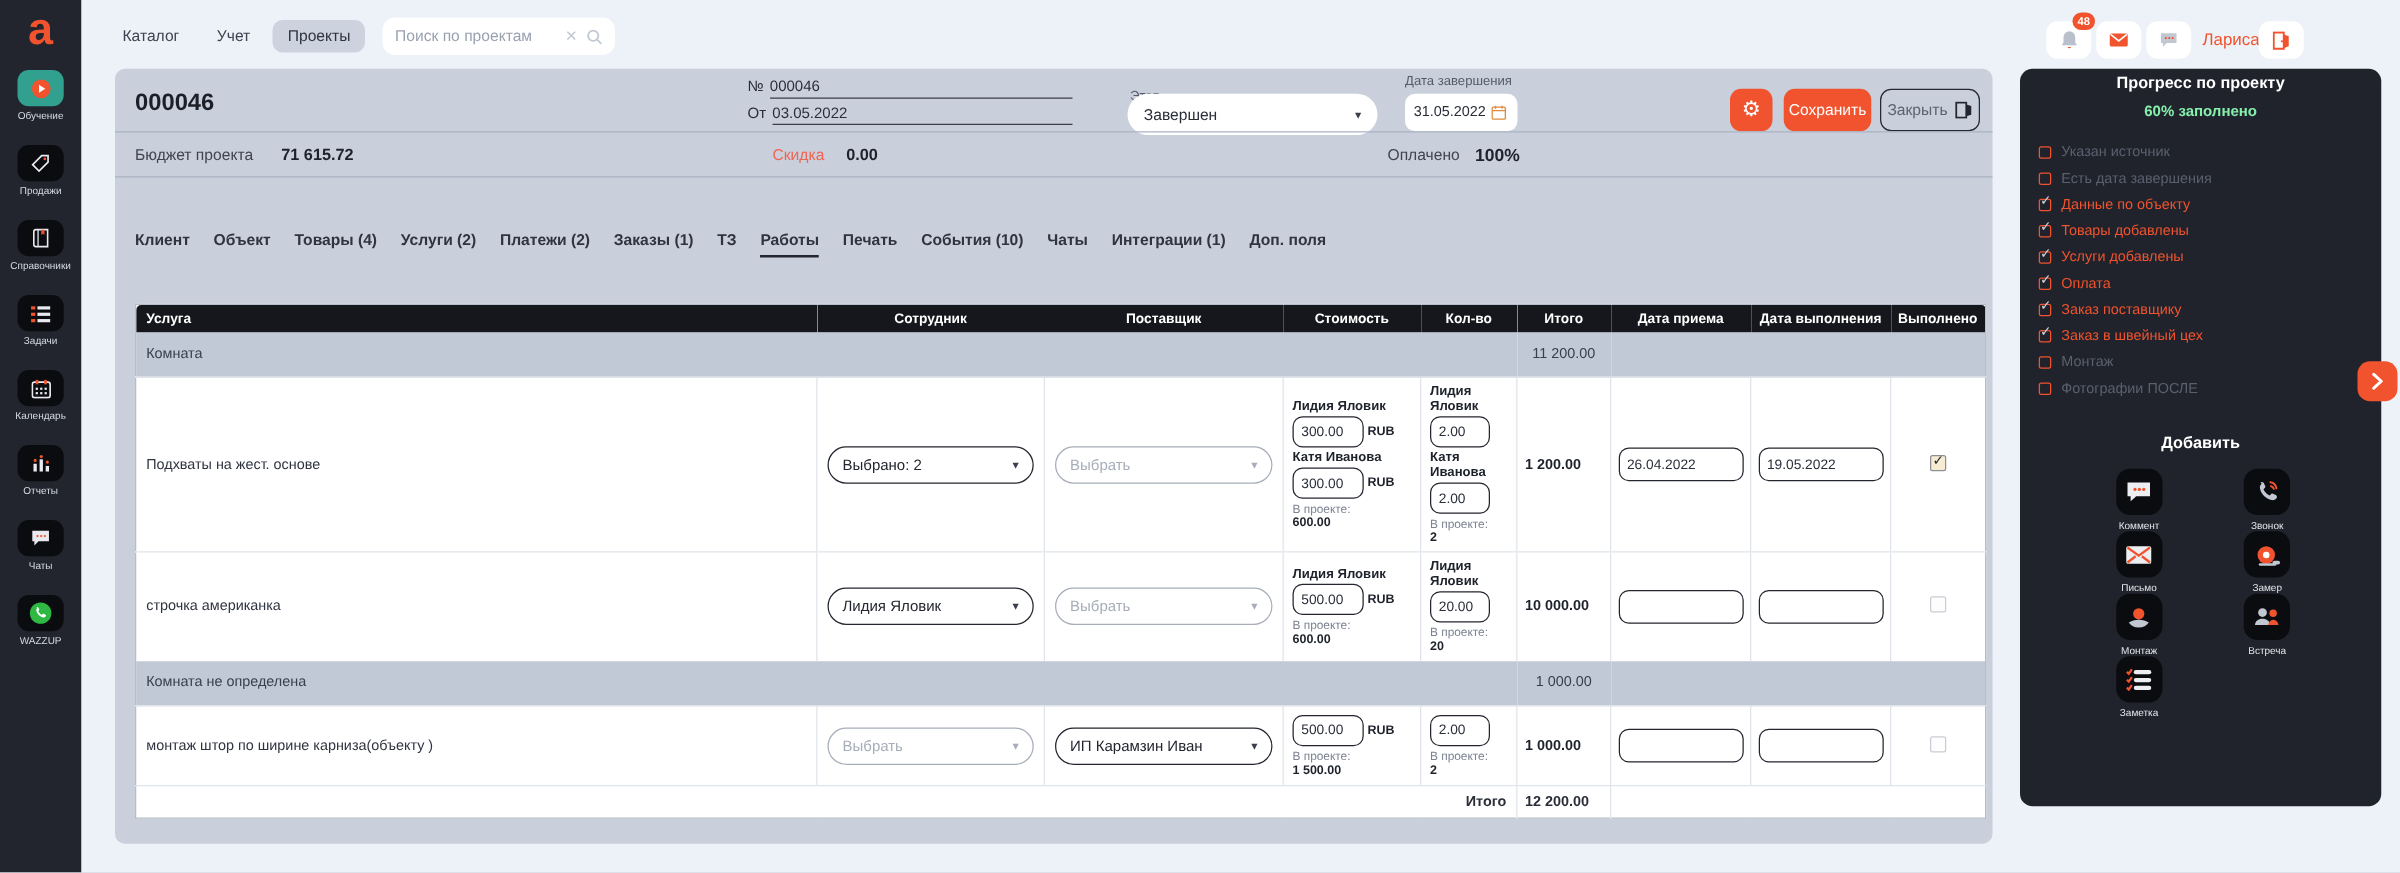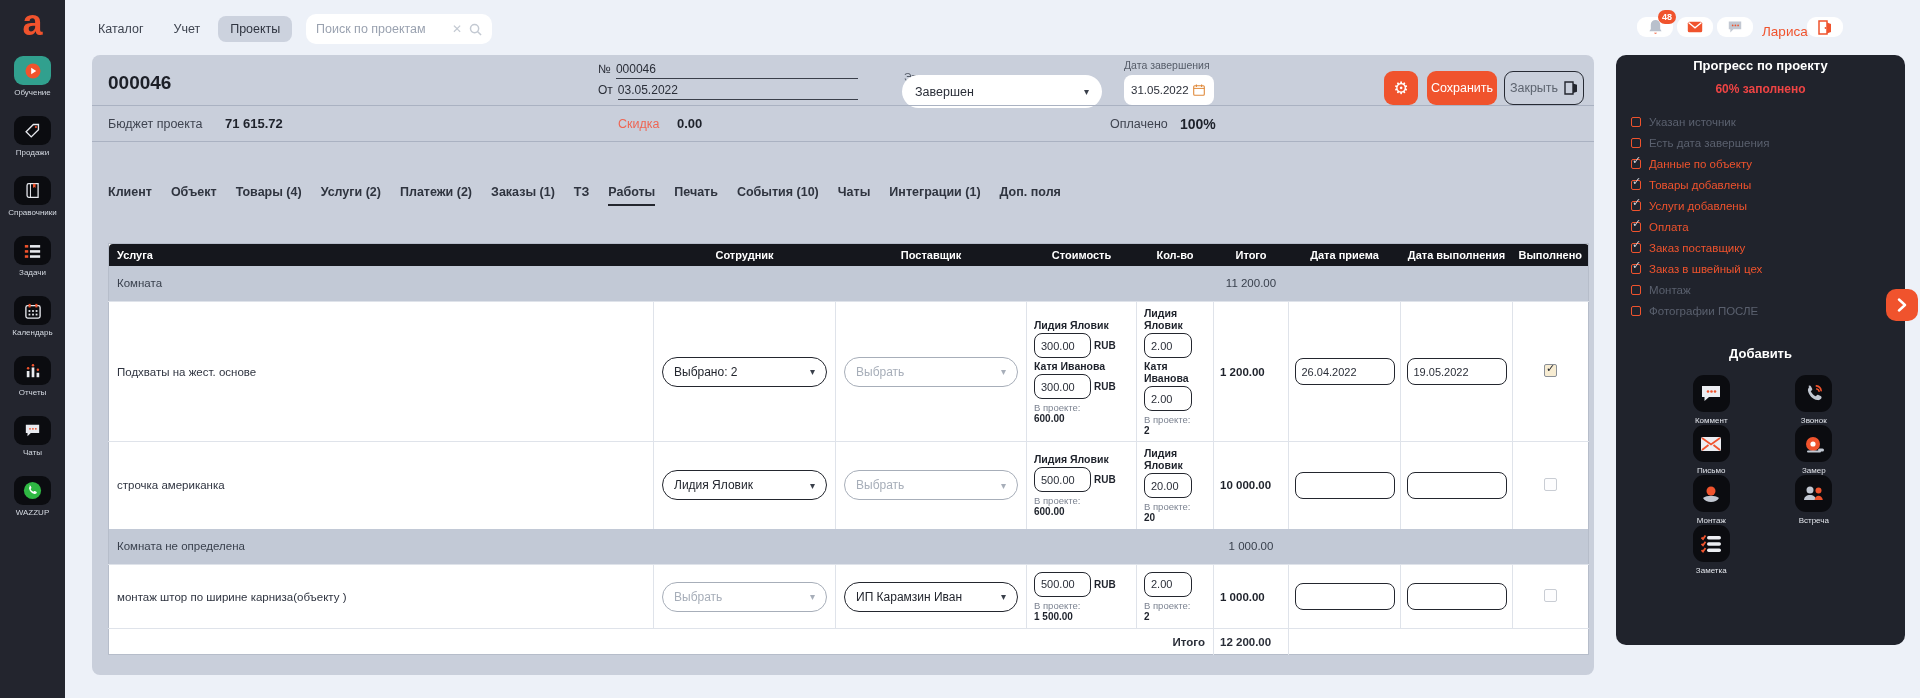--- a/index.html
+++ b/index.html
@@ -15,21 +15,21 @@
   .side-label { font-size:8px; color:#d5dae2; margin-top:3px; white-space:nowrap; }
 
   
   .nav { position:absolute; left:86px; top:16px; display:flex; gap:6px; font-size:12.5px; color:#3e4450; align-items:center; }
   .nav-item { padding:6px 12px; border-radius:8px; cursor:pointer; }
   .nav-item.active { background:#ccd2de; color:#2f3440; }
   .search { position:absolute; left:306px; top:14px; width:186px; height:30px; background:#fff; border-radius:10px; display:flex; align-items:center; padding:0 10px; }
   .search input { border:none; outline:none; flex:1; font-size:12.5px; color:#5a6170; font-family:inherit; background:transparent; min-width:0; }
   .search input::placeholder { color:#9aa2b0; }
   .search .x { color:#c3c9d2; font-size:12px; margin-right:7px; cursor:pointer; }
-  .ticon { position:absolute; top:17px; width:36px; height:20px; background:#fff; border-radius:9px; display:flex; align-items:center; justify-content:center; cursor:pointer; }
+  .ticon { position:absolute; top:17px; width:36px; height:30px; background:#fff; border-radius:9px; display:flex; align-items:center; justify-content:center; cursor:pointer; }
   .badge { position:absolute; left:21px; top:-7px; background:#f0532d; color:#fff; font-size:9px; font-weight:bold; border-radius:8px; padding:2px 4px; }
   .username { position:absolute; left:1762px; top:24px; color:#f0532d; font-size:13.5px; cursor:pointer; }
 
   
   .card { position:absolute; left:92px; top:55px; width:1502px; height:620px; background:#c9cfdb; border-radius:8px; }
   .hr { position:absolute; left:0; width:100%; border-top:1px solid #aab2c2; }
   .card-title { position:absolute; left:16px; top:17px; font-size:19px; font-weight:bold; color:#1c1f27; }
   .fld { position:absolute; display:flex; font-size:12px; color:#2a2e38; width:260px; }
   .fld .lab { margin-right:5px; white-space:nowrap; }
   .fld .val { flex:1; border-bottom:1px solid #3a3f4a; padding-bottom:2px; }
@@ -84,21 +84,21 @@
   td.datecell { text-align:center; }
   td.donecell { text-align:center; }
   .tbl-check { display:inline-block; width:13px; height:13px; border:1px solid #8b9097; border-radius:2px; background:#fff; cursor:pointer; position:relative; }
   .tbl-check.on { background:#f7ecd2; }
   .tbl-check.on .tk { position:absolute; left:1px; top:-3px; font-size:11px; color:#1e222b; }
   .tbl-check.off { border-color:#c9cdd4; background:#fdfdfe; }
 
   
   .panel { position:absolute; left:1616px; top:55px; width:289px; height:590px; background:#20232c; border-radius:10px; color:#fff; z-index:4; }
   .p-title { text-align:center; padding-top:3px; font-weight:bold; font-size:13px; }
-  .p-sub { text-align:center; color:#ef4444; font-weight:bold; font-size:12px; margin-top:9px; }
+  .p-sub { text-align:center; color:#86efac; font-weight:bold; font-size:12px; margin-top:9px; }
   .chk-list { margin:15px 0 0 15px; }
   .chk-item { display:flex; align-items:center; gap:8px; height:21px; font-size:11.5px; cursor:pointer; }
   .cbox { width:10px; height:10px; border:1.7px solid #f0532d; border-radius:2px; position:relative; flex:none; }
   .cbox .tick { position:absolute; left:0px; top:-6px; font-size:11px; color:#cfd3da; }
   .chk-item .lbl.off { color:#5a606e; }
   .chk-item .lbl.on { color:#f0532d; }
   .add-title { text-align:center; font-weight:bold; font-size:13px; margin-top:25px; }
   .add-grid { display:grid; grid-template-columns:1fr 1fr; margin:14px 40px 0 44px; }
   .action { display:flex; flex-direction:column; align-items:center; cursor:pointer; }
   .a-tile { width:37px; height:37px; background:#0b0c10; border-radius:11px; display:flex; align-items:center; justify-content:center; }

